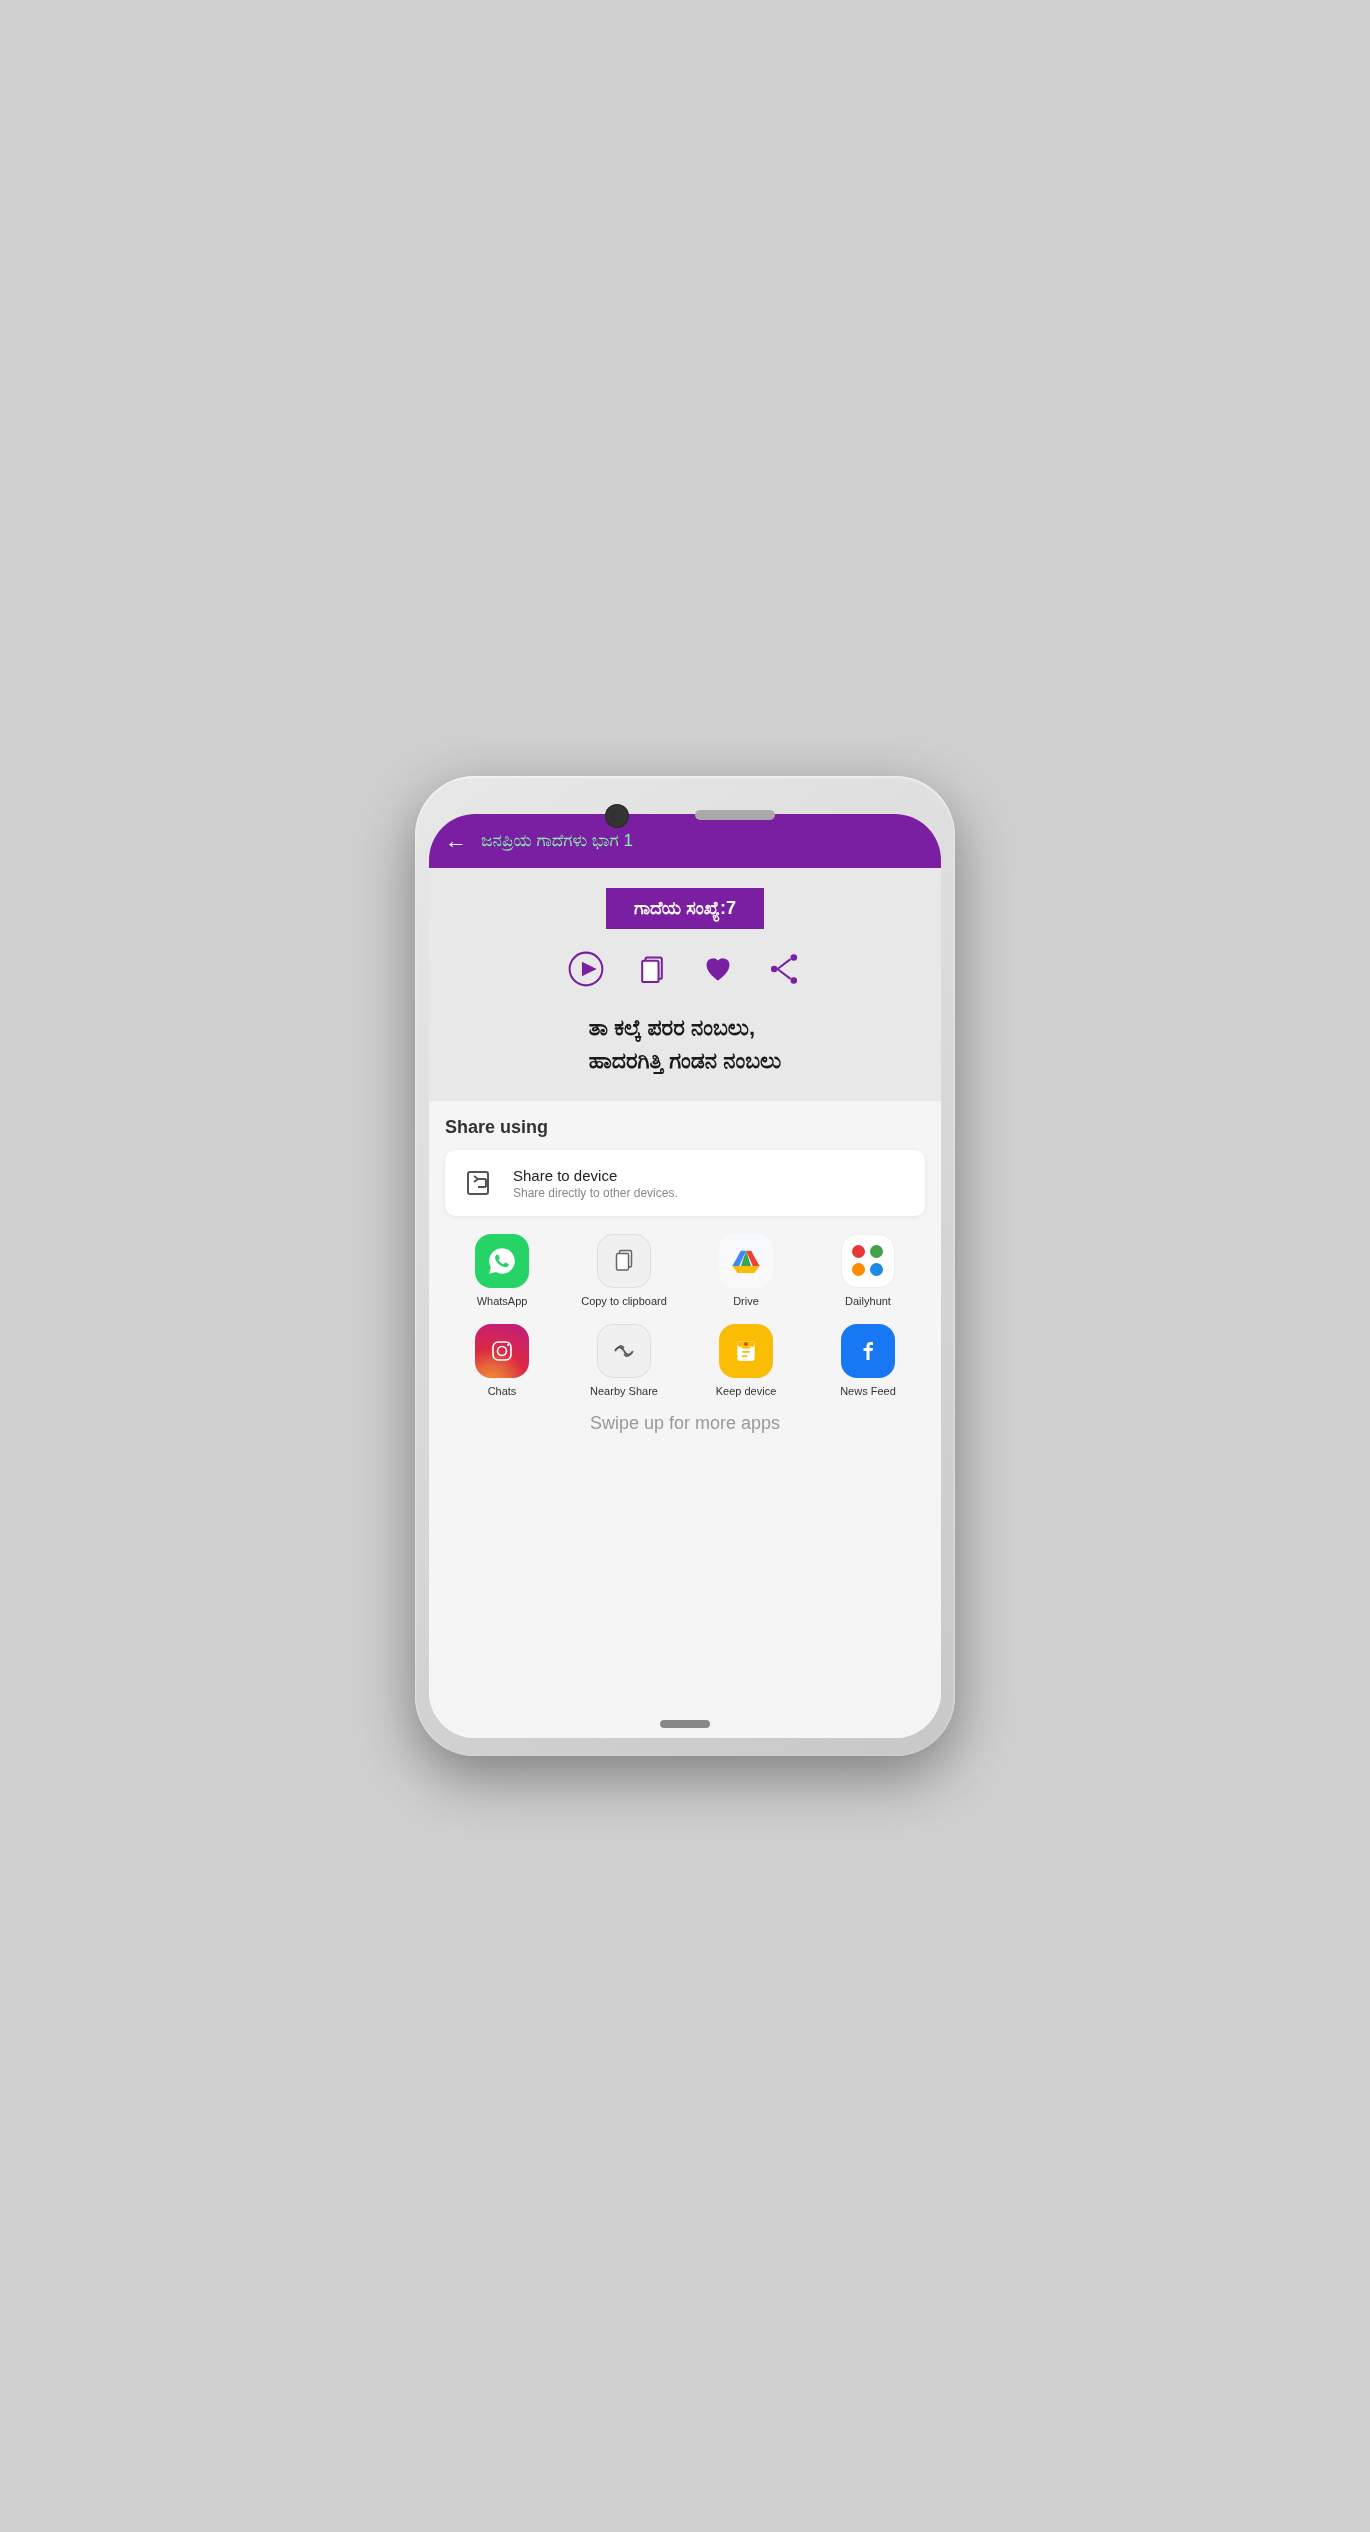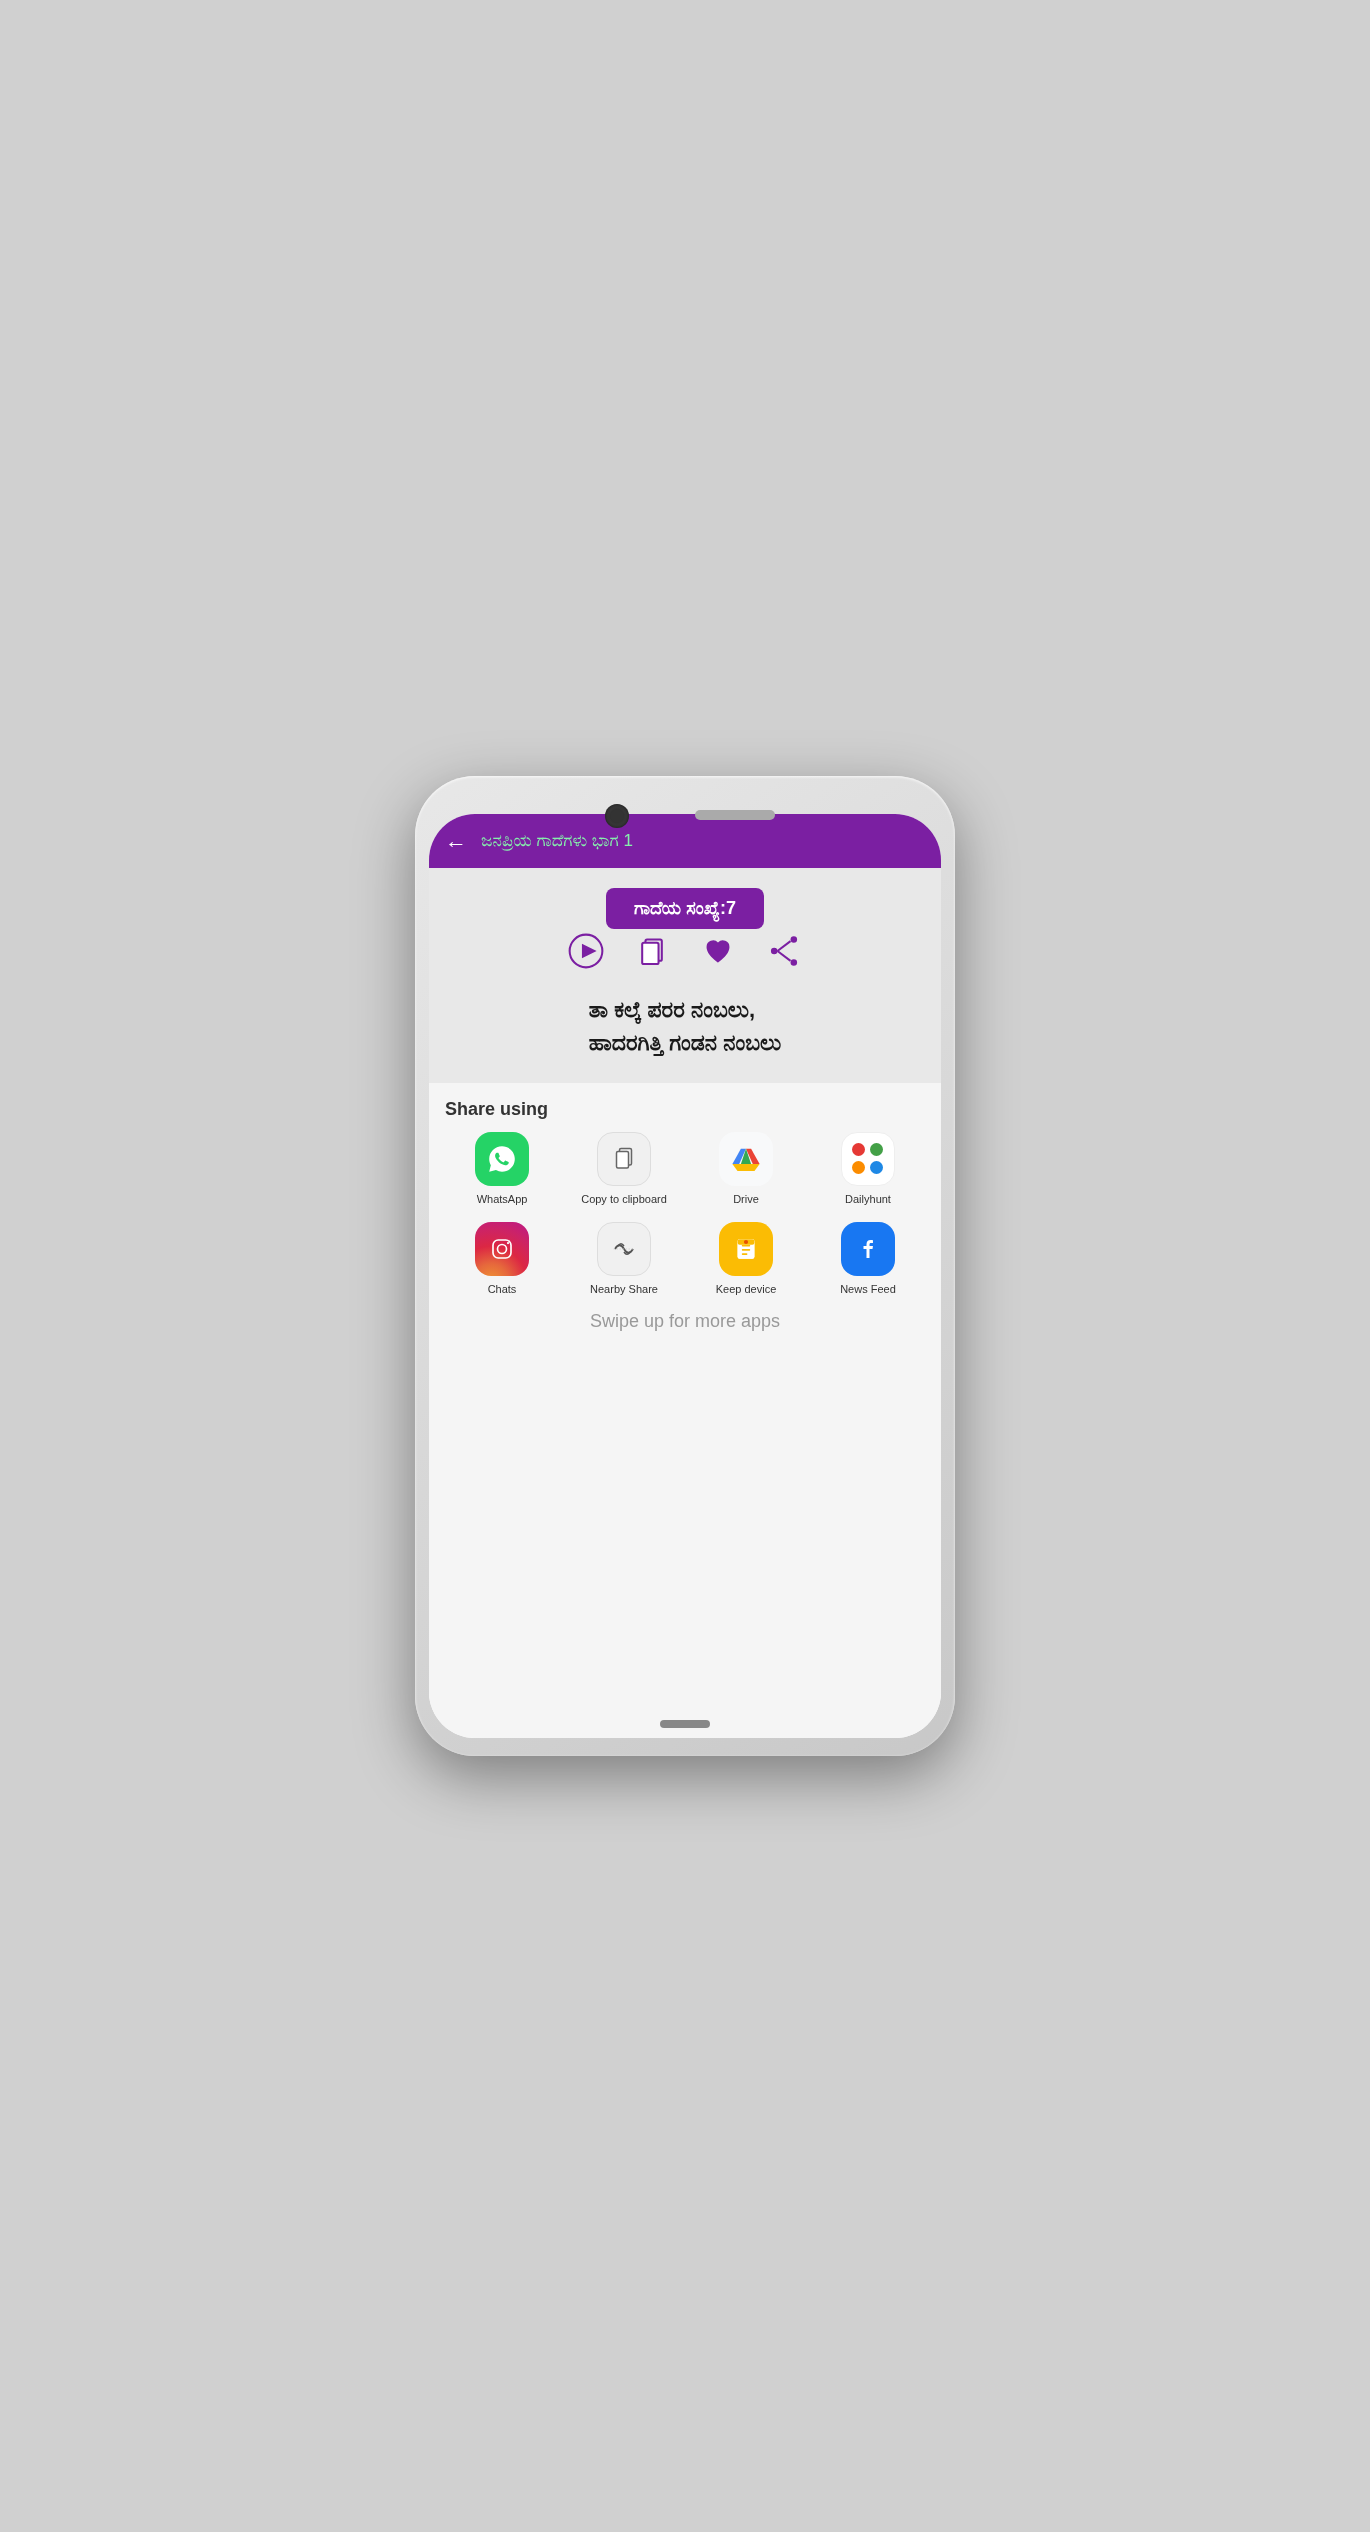--- a/index.html
+++ b/index.html
@@ -99,23 +99,24 @@
       flex-direction: column;
       align-items: center;
       padding: 20px 16px 24px;
       flex-shrink: 0;
     }
 
     .proverb-badge {
       background: #7b1fa2;
       color: white;
       padding: 10px 28px;
-      border-radius: 8px;
+      border-radius: 0;
       font-size: 18px;
       font-weight: 700;
+      margin-bottom: 18px;
     }
 
     .action-icons {
       display: flex;
       gap: 22px;
       margin-bottom: 20px;
     }
 
     .action-icon {
       width: 44px;
@@ -306,20 +307,35 @@
 
       <div class="proverb-text">
         <div>ತಾ ಕಲ್ಕೆ ಪರರ ನಂಬಲು,</div>
         <div>ಹಾದರಗಿತ್ತಿ ಗಂಡನ ನಂಬಲು</div>
       </div>
     </div>
 
     <div class="share-sheet">
       <div class="share-heading">Share using</div>
 
+      <div class="share-to-device">
+        <div class="device-icon">
+          <svg viewBox="0 0 30 30" fill="none" xmlns="http://www.w3.org/2000/svg">
+            <rect x="3" y="4" width="20" height="22" rx="2" stroke="#555" stroke-width="2" fill="none"></rect>
+            <line x1="13" y1="11" x2="21" y2="11" stroke="#555" stroke-width="2"></line>
+            <line x1="21" y1="11" x2="21" y2="19" stroke="#555" stroke-width="2"></line>
+            <line x1="13" y1="19" x2="21" y2="19" stroke="#555" stroke-width="2"></line>
+            <polyline points="9,8 13,11 9,14" stroke="#555" stroke-width="2" fill="none"></polyline>
+          </svg>
+        </div>
+        <div class="share-device-info">
+          <div class="share-device-title">Share to device</div>
+          <div class="share-device-sub">Share directly to other devices.</div>
+        </div>
+      </div>
 
       <div class="apps-grid">
 
         <div class="app-item">
           <div class="app-icon-wrap icon-whatsapp">
             <svg viewBox="0 0 40 40" width="32" height="32" fill="white">
               <path d="M20 4C11.16 4 4 11.16 4 20c0 2.84.74 5.5 2.04 7.8L4 36l8.44-2.2A15.9 15.9 0 0020 36c8.84 0 16-7.16 16-16S28.84 4 20 4zm8.28 21.72c-.36.98-1.78 1.8-2.88 2.04-.76.16-1.76.28-5.1-1.1-4.28-1.72-7.02-6.06-7.24-6.34-.2-.28-1.7-2.26-1.7-4.3s1.08-3.04 1.5-3.48c.36-.4.84-.5 1.12-.5h.8c.26 0 .62-.1.96.74.36.86 1.22 2.98 1.32 3.2.1.2.18.46.04.74-.14.28-.22.46-.42.7-.22.26-.46.58-.64.78-.2.2-.42.44-.18.86.24.42 1.08 1.78 2.32 2.88 1.6 1.42 2.92 1.86 3.34 2.06.42.2.66.18.9-.1.24-.28 1.04-1.2 1.32-1.6.28-.42.56-.34.94-.2.38.14 2.42 1.14 2.84 1.34.42.2.7.3.8.46.1.18.1 1.04-.26 2.02z"></path>
             </svg>
           </div>
           <span class="app-label">WhatsApp</span>

